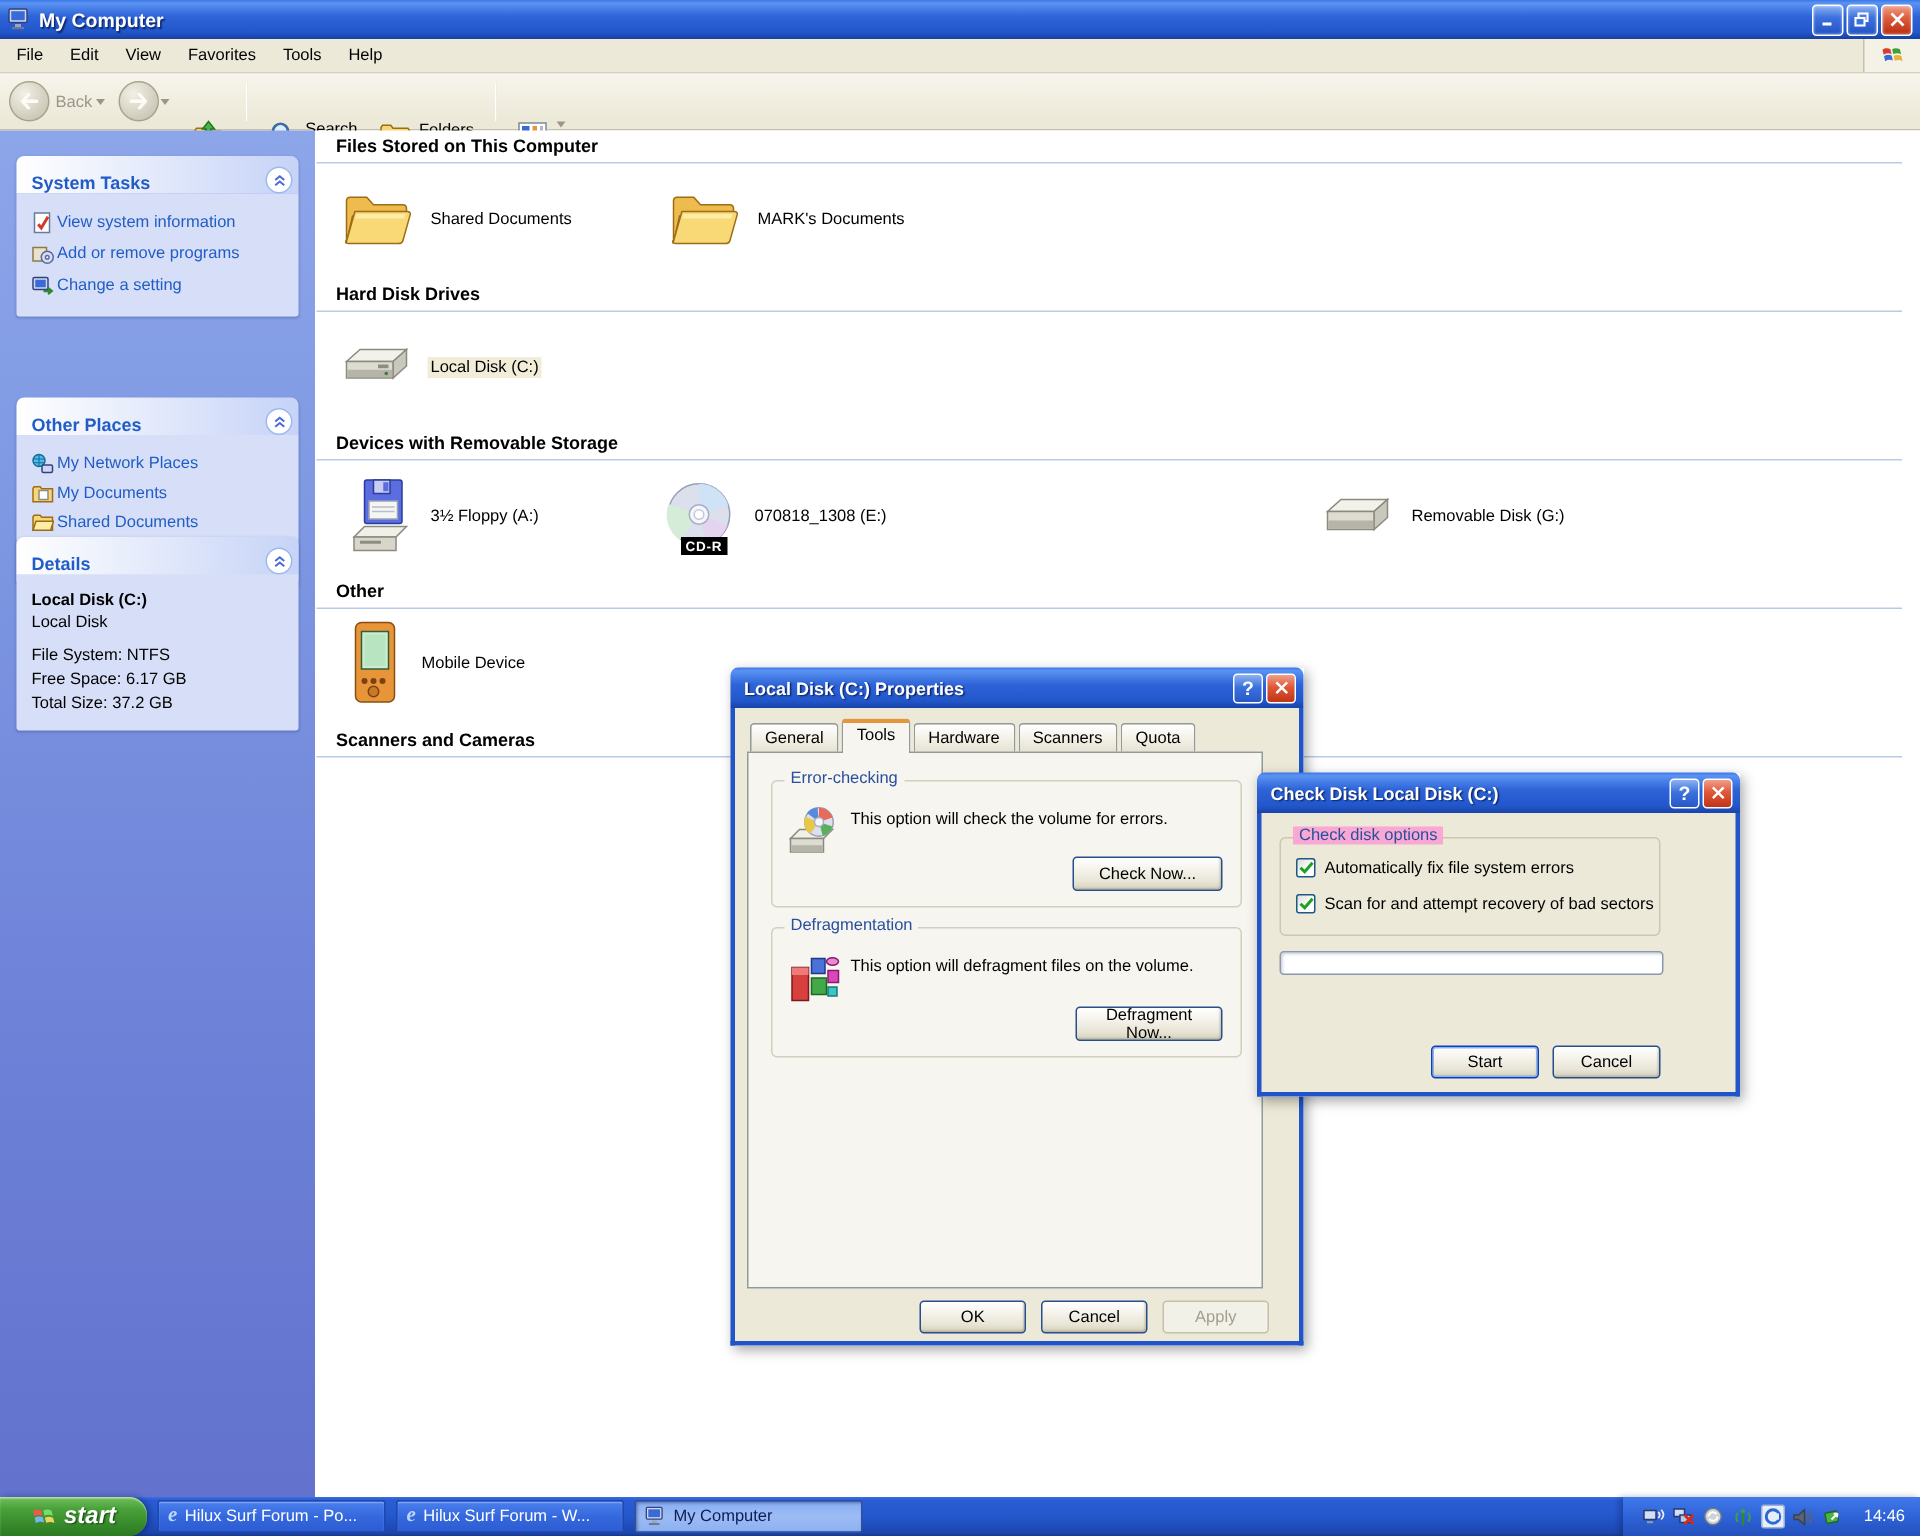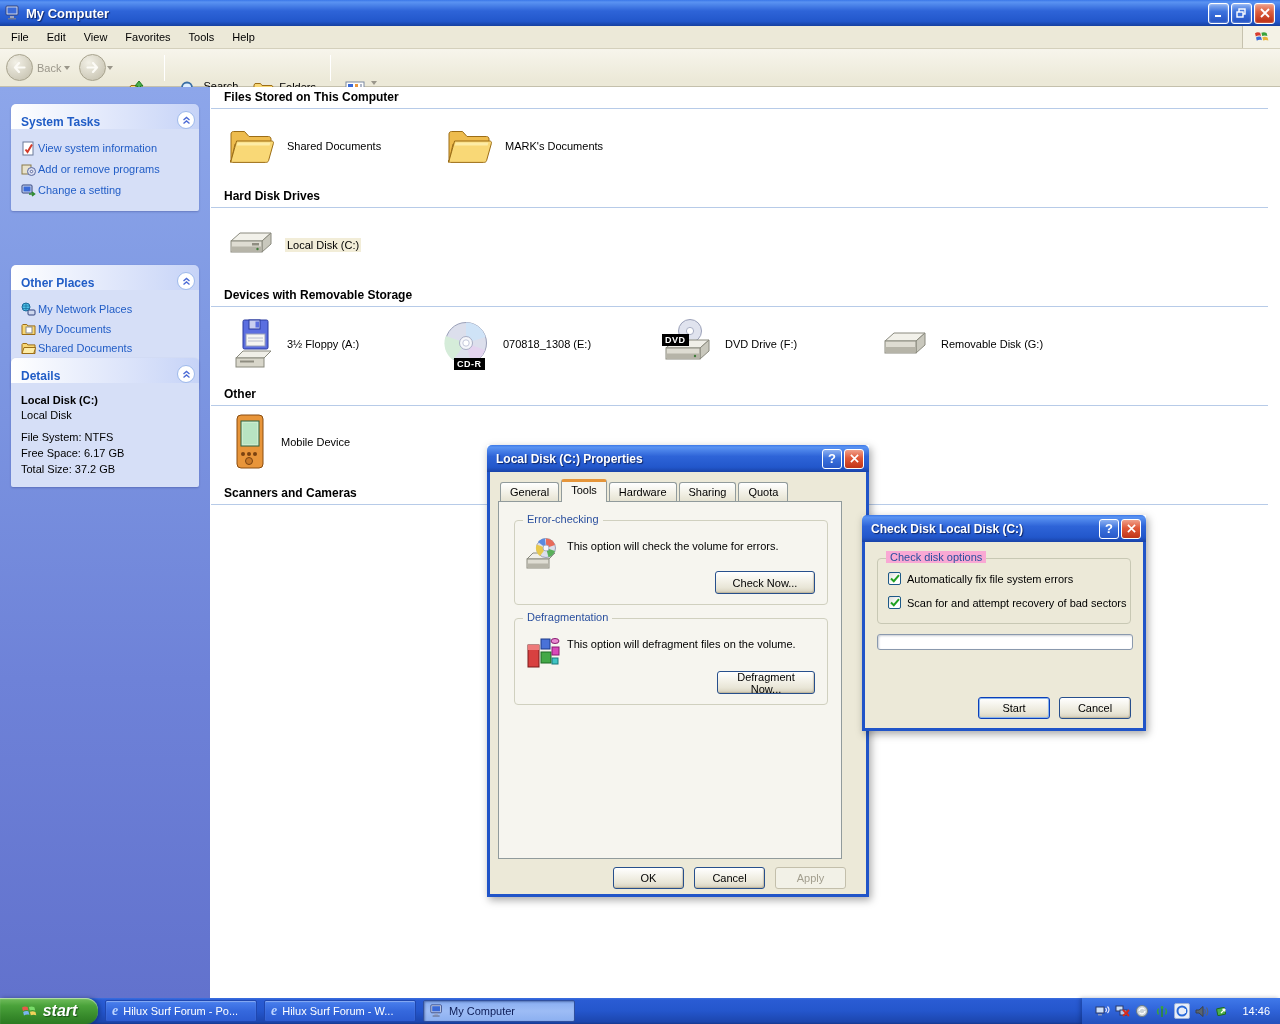--- a/index.html
+++ b/index.html
@@ -436,35 +436,20 @@
           <path d="M43 30 A20.5 20.5 0 0 1 29 42.8 L24 23 Z" fill="#e4d4ef"></path>
           <path d="M11 40 A20.5 20.5 0 0 1 3.8 16 L24 23 Z" fill="#d5ecd9"></path>
           <circle cx="24" cy="23" r="6.5" fill="#f5f6fa" stroke="#a8aec4"></circle>
           <circle cx="24" cy="23" r="3.2" fill="#fff" stroke="#c4c8da"></circle>
         </svg>
         <span class="badge" style="left:12px;bottom:-2px;">CD-R</span>
       </div>
       <span class="label">070818_1308 (E:)</span>
     </div>
 
-    <div class="fitem" style="left:452px;top:229px;height:56px;">
-      <div class="icon-wrap">
-        <svg width="50" height="52" viewBox="0 0 50 52">
-          <circle cx="28" cy="13" r="11.5" fill="#e0e3ee" stroke="#9aa0b8"></circle>
-          <circle cx="28" cy="13" r="3.6" fill="#fff" stroke="#a8aec4"></circle>
-          <polygon points="4,30 13,22 47,22 38,30" fill="#f0efe8" stroke="#8a8a7e"></polygon>
-          <polygon points="38,30 47,22 47,33 38,41" fill="#c9c8bd" stroke="#8a8a7e"></polygon>
-          <rect x="4" y="30" width="34" height="11" fill="#dedcd2" stroke="#8a8a7e"></rect>
-          <rect x="4.5" y="35.5" width="33" height="5" fill="#b6b4a8"></rect>
-          <circle cx="33" cy="38" r="1.2" fill="#3f7d3a"></circle>
-        </svg>
-        <span class="badge" style="left:0;top:16px;">DVD</span>
-      </div>
-      <span class="label">DVD Drive (F:)</span>
-    </div>
 
     <div class="fitem" style="left:672px;top:229px;height:56px;">
       <div class="icon-wrap">
         <svg width="46" height="32" viewBox="0 0 46 32">
           <polygon points="3,13 12,5 43,5 34,13" fill="#f2f1ea" stroke="#8a8a7e"></polygon>
           <polygon points="34,13 43,5 43,17 34,25" fill="#c9c8bd" stroke="#8a8a7e"></polygon>
           <rect x="3" y="13" width="31" height="12" fill="#dedcd2" stroke="#8a8a7e"></rect>
           <rect x="3.5" y="19" width="30" height="5.5" fill="#b6b4a8"></rect>
         </svg>
       </div>
@@ -505,21 +490,21 @@
             <path d="M1 1 L9 9 M9 1 L1 9" stroke="#fff" stroke-width="1.8"></path>
           </svg>
       </div>
     </div>
   </div>
   <div class="dlg-body" style="height:425px;">
     <div class="tabstrip">
       <div class="tab">General</div>
       <div class="tab active">Tools</div>
       <div class="tab">Hardware</div>
-      <div class="tab">Sharing</div>
+      <div class="tab">Scanners</div>
       <div class="tab">Quota</div>
     </div>
 
     <div class="tabpage" style="left:8px;top:29px;width:344px;height:358px;">
 
       <div class="groupbox" style="left:15px;top:18px;width:314px;height:85px;">
         <span class="gb-caption">Error-checking</span>
         <div class="icon-wrap" style="position:absolute;left:10px;top:16px;">
           <svg width="36" height="38" viewBox="0 0 36 38">
             <polygon points="2,22 8,16 30,16 24,22" fill="#f0efe8" stroke="#8a8a7e"></polygon>
@@ -554,21 +539,21 @@
         <button class="xpbtn" style="right:12px;bottom:10px;width:98px;height:23px;">Defragment Now...</button>
       </div>
     </div>
 
     <button class="xpbtn" style="left:123px;top:395px;width:71px;height:22px;">OK</button>
     <button class="xpbtn" style="left:204px;top:395px;width:71px;height:22px;">Cancel</button>
     <button class="xpbtn disabled" style="left:285px;top:395px;width:71px;height:22px;">Apply</button>
   </div>
 </div>
 
-<div class="dialog" style="left:862px;top:515px;width:284px;z-index:20;">
+<div class="dialog" style="left:838px;top:515px;width:322px;z-index:20;">
   <div class="dlg-titlebar">
     <span class="title">Check Disk Local Disk (C:)</span>
     <div class="dlg-btns">
       <div class="dlg-btn">?</div>
       <div class="dlg-btn close">
         <svg width="9" height="9" viewBox="0 0 10 10">
             <path d="M1 1 L9 9 M9 1 L1 9" stroke="#fff" stroke-width="1.8"></path>
           </svg>
       </div>
     </div>

